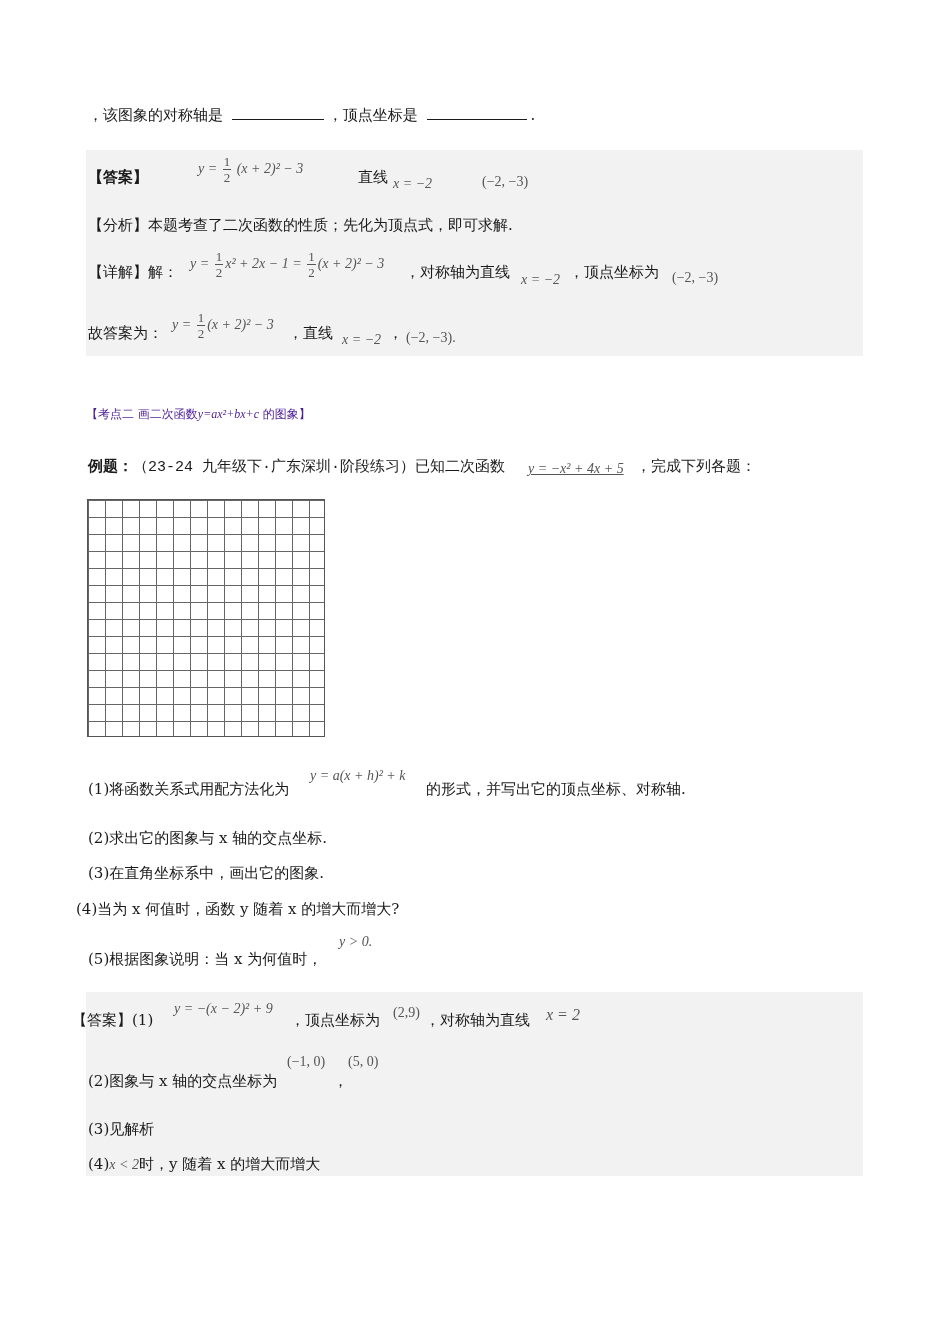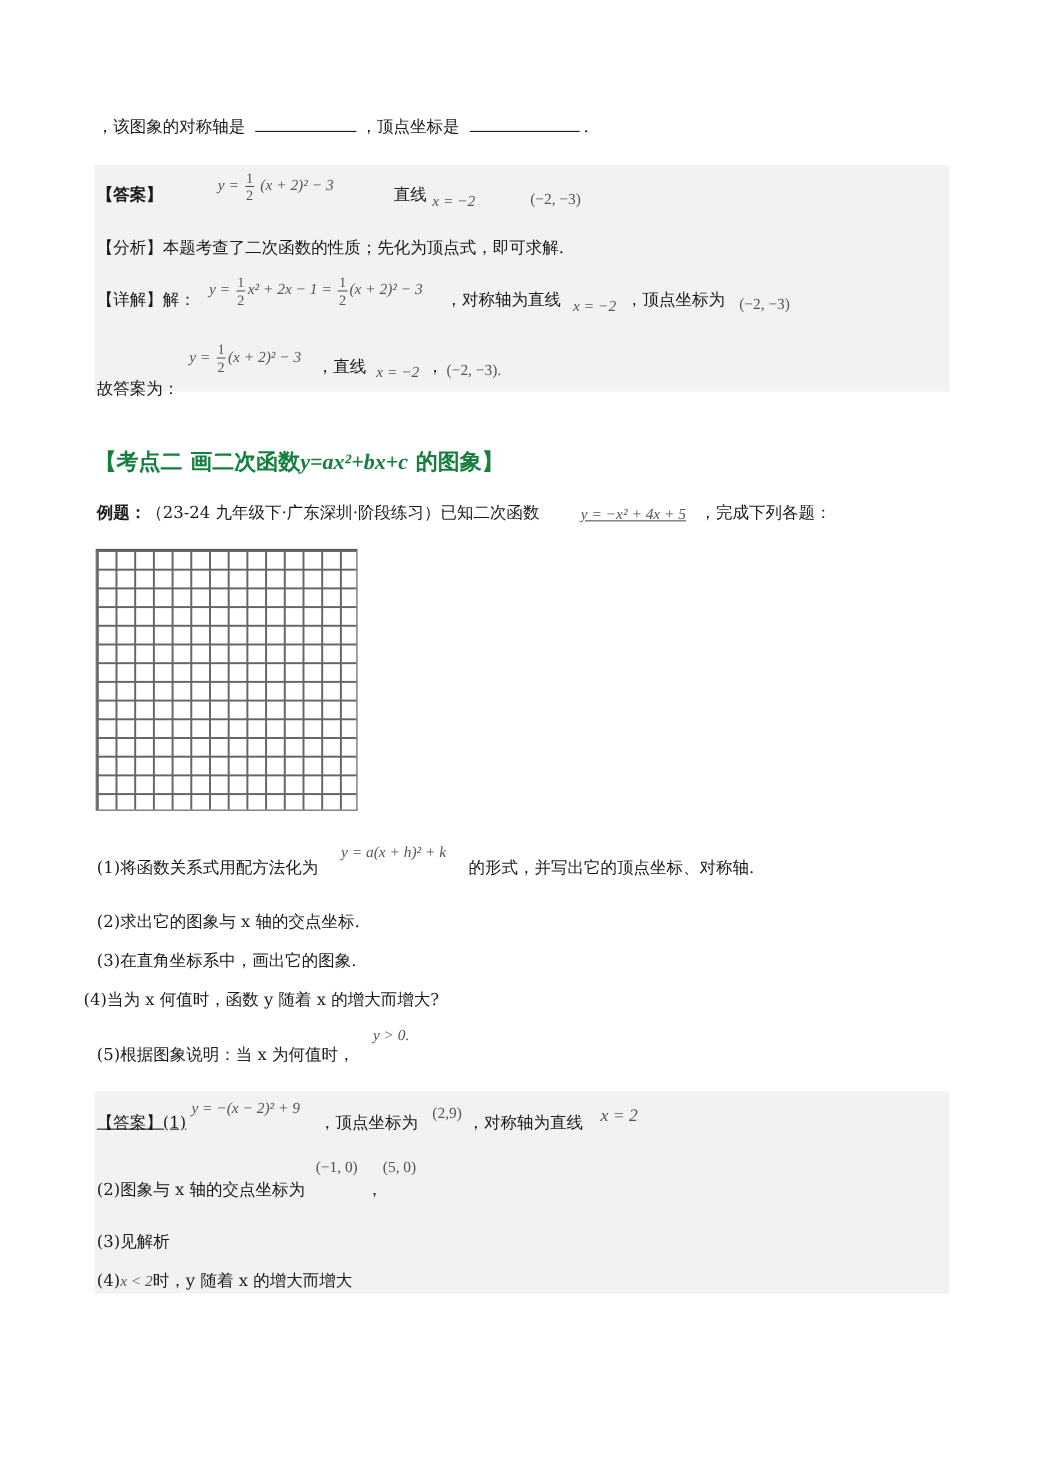--- a/index.html
+++ b/index.html
@@ -7,21 +7,21 @@
       font-family: "DejaVu Serif", "Liberation Serif", serif; color: #1a1a1a; font-size: 15px; }
     .abs { position: absolute; white-space: nowrap; }
     .math { font-family: "Liberation Serif", "DejaVu Serif", serif; font-style: italic; color: #555; font-size: 14px; }
     .blank { display: inline-block; border-bottom: 1px solid #1a1a1a; height: 1px; vertical-align: baseline; }
     .box { position: absolute; background: #f2f2f2; }
     .frac { display: inline-flex; flex-direction: column; align-items: center; vertical-align: middle; font-style: normal; line-height: 1; margin: 0 2px; }
     .frac span { font-size: 13px; }
     .frac .num { border-bottom: 1px solid #555; padding: 0 1px 1px; }
     .frac .den { padding-top: 1px; }
     .bold { font-weight: bold; }
-    .heading { color: #15803d; font-weight: bold; font-size: 20px; font-family: "DejaVu Sans", "Liberation Sans", sans-serif; }
+    .heading { color: #4c1d95; font-weight: normal; font-size: 12px; font-family: "DejaVu Sans", "Liberation Sans", sans-serif; }
     .heading i { font-family: "Liberation Serif", serif; font-style: italic; }
     .grid { position: absolute; left: 87px; top: 499px; width: 238px; height: 238px;
       border: 1.5px solid #555;
       background-image:
         linear-gradient(to right, #666 1.4px, transparent 1.4px),
         linear-gradient(to bottom, #666 1.4px, transparent 1.4px);
       background-size: 17px 17px; box-sizing: border-box; }
   </style>
 </head>
 <body>
@@ -65,38 +65,38 @@
   <span class="frac">
       <span class="num">1</span>
       <span class="den">2</span>
     </span><span>(x + 2)² − 3</span>
 </div>
 <div class="abs" style="left:405px; top:263px;">，对称轴为直线</div>
 <div class="abs math" style="left:521px; top:272px;">x = −2</div>
 <div class="abs" style="left:569px; top:263px;">，顶点坐标为</div>
 <div class="abs math" style="left:672px; top:270px; font-style:normal;">(−2, −3)</div>
 
-<div class="abs" style="left:88px; top:344px;text-align:right;">故答案为：</div>
+<div class="abs" style="left:88px; top:324px;text-align:right;">故答案为：</div>
 <div class="abs math" style="left:172px; top:311px;">
   <span>y =</span>
   <span class="frac">
       <span class="num">1</span>
       <span class="den">2</span>
     </span><span>(x + 2)² − 3</span>
 </div>
 <div class="abs" style="left:288px; top:324px;">，直线</div>
 <div class="abs math" style="left:342px; top:332px;">x = −2</div>
 <div class="abs" style="left:388px; top:324px;">，</div>
 <div class="abs math" style="left:406px; top:330px; font-style:normal;"><span>(−2, −3)</span><span>.</span></div>
 
 <div class="abs heading" style="left:86px; top:406px;">
   <span>【考点二 画二次函数</span><i>y=ax²+bx+c</i> <span>的图象】</span>
 </div>
 
-<div class="abs" style="left:88px; top:457px;">
+<div class="abs" style="left:88px; top:457px;font-family:Liberation Mono, monospace;">
   <span class="bold">例题：</span><span>（23-24 九年级下·广东深圳·阶段练习）已知二次函数</span>
 </div>
 <div class="abs math" style="left:528px; top:461px;text-decoration:underline;">y = −x² + 4x + 5</div>
 <div class="abs" style="left:636px; top:457px;">，完成下列各题：</div>
 
 <div class="grid"></div>
 
 <div class="abs" style="left:88px; top:780px;">
   <span>(1)将函数关系式用配方法化为</span>
 </div>
@@ -104,21 +104,21 @@
 <div class="abs" style="left:426px; top:780px;">的形式，并写出它的顶点坐标、对称轴.</div>
 
 <div class="abs" style="left:88px; top:829px;">(2)求出它的图象与 x 轴的交点坐标.</div>
 <div class="abs" style="left:88px; top:864px;">(3)在直角坐标系中，画出它的图象.</div>
 <div class="abs" style="left:76px; top:900px;">(4)当为 x 何值时，函数 y 随着 x 的增大而增大?</div>
 <div class="abs" style="left:88px; top:950px;">(5)根据图象说明：当 x 为何值时，</div>
 <div class="abs math" style="left:339px; top:934px;">y &gt; 0.</div>
 
 <div class="box" style="left:86px; top:992px; width:777px; height:184px;"></div>
 
-<div class="abs" style="left:88px; top:1011px;text-decoration:underline;">
+<div class="abs" style="left:72px; top:1011px;">
   <span>【答案】</span><span>(1)</span>
 </div>
 <div class="abs math" style="left:174px; top:1001px;">y = −(x − 2)² + 9</div>
 <div class="abs" style="left:290px; top:1011px;">，顶点坐标为</div>
 <div class="abs math" style="left:393px; top:1005px; font-style:normal;">(2,9)</div>
 <div class="abs" style="left:425px; top:1011px;">，对称轴为直线</div>
 <div class="abs math" style="left:546px; top:1006px; font-size:16px;">x = 2</div>
 
 <div class="abs" style="left:88px; top:1072px;">(2)图象与 x 轴的交点坐标为</div>
 <div class="abs math" style="left:287px; top:1054px; font-style:normal;">(−1, 0)</div>

